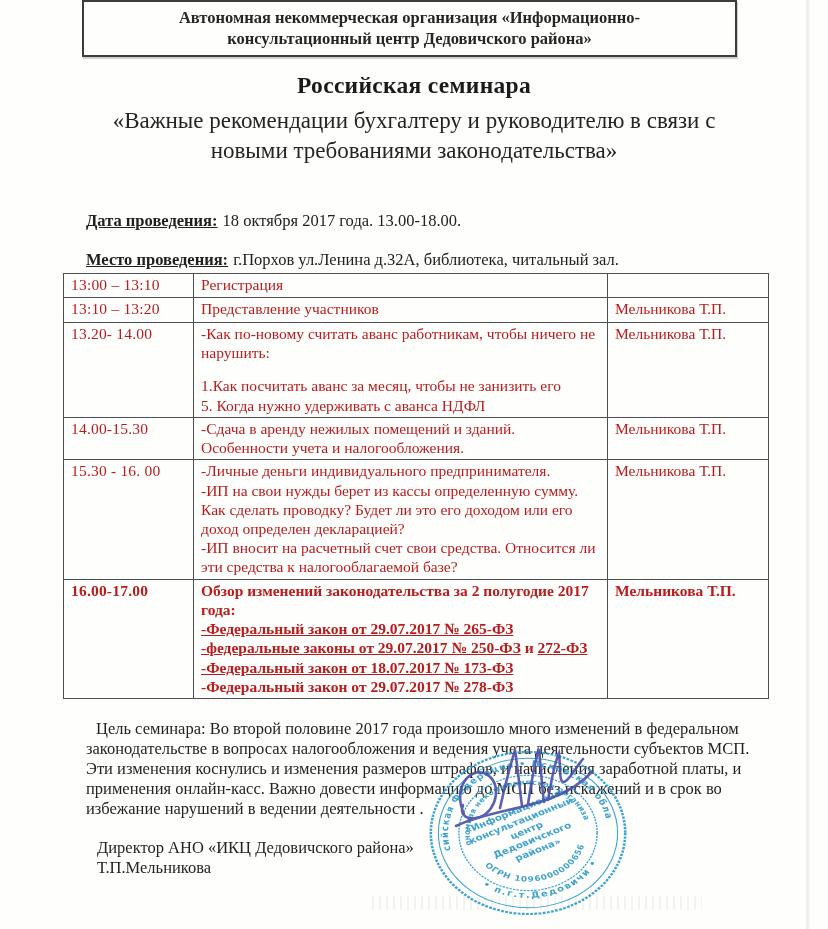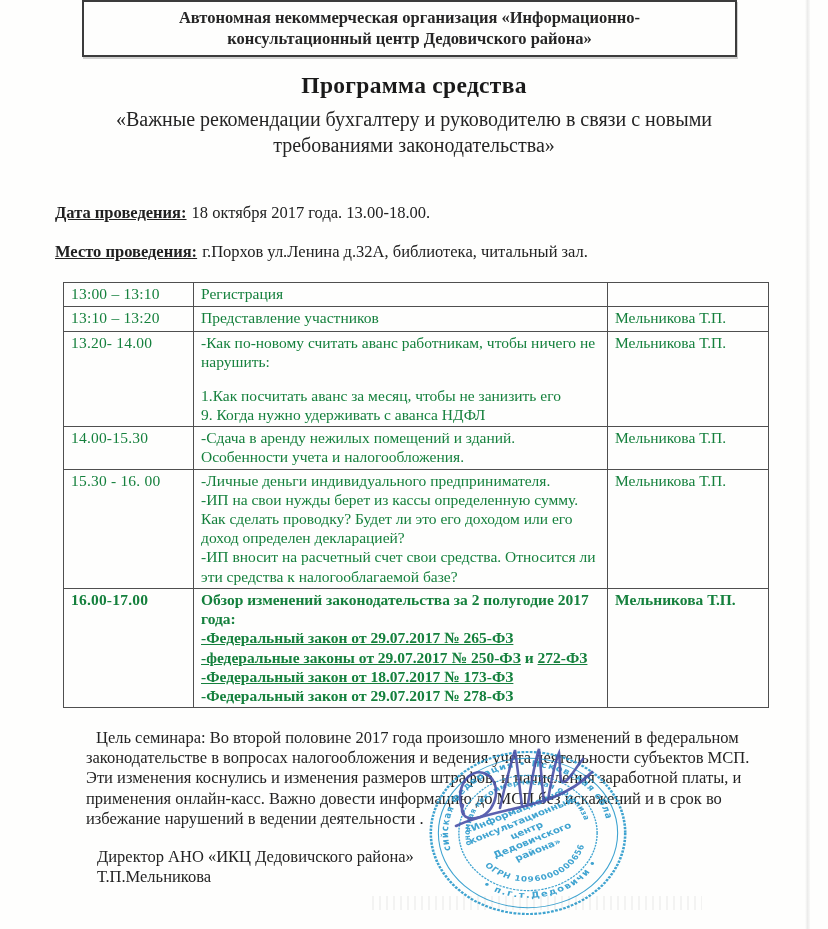--- a/index.html
+++ b/index.html
@@ -24,31 +24,31 @@
     border:2px solid #3c3c3c; box-shadow:1px 2px 0 rgba(0,0,0,0.18);
     padding:5px 28px 6px 28px; text-align:center;
     font-weight:bold; font-size:16.5px; line-height:1.28; color:#262626;
   }
   .doc-title {
     margin-top:15px; text-align:center;
     font-size:23.5px; font-weight:bold; color:#1a1a1a; letter-spacing:.3px;
   }
   .doc-subtitle {
     margin:7px auto 0 auto; width:640px; text-align:center;
-    font-size:20px; line-height:1.3; color:#242424;
-  }
-  .meta-line { margin:0 0 0 55px; font-size:16.5px; color:#212121; }
+    font-size:23px; line-height:1.3; color:#242424;
+  }
+  .meta-line { margin:0 0 0 86px; font-size:16.5px; color:#212121; }
   .meta-date { margin-top:45px; }
   .meta-place { margin-top:19px; }
   .meta-label { font-weight:bold; text-decoration:underline; }
   .meta-value { margin-left:5px; }
   table.sched {
-    margin:20px 0 0 63px; width:705px;
+    margin:3px 0 0 63px; width:705px;
     border-collapse:collapse; table-layout:fixed;
-    font-size:15.5px; line-height:1.24; color:#15803d;
+    font-size:15.5px; line-height:1.24; color:#b91c1c;
   }
   table.sched td {
     border:1px solid #4f4f4f; vertical-align:top; padding:1px 6px 2px 7px;
   }
   td.c-time { padding-left:9px; letter-spacing:.2px; }
   tr.r1 td { height:24px; } tr.r2 td { height:25px; } tr.r3 td { height:88px; }
   tr.r4 td { height:39px; } tr.r5 td { height:103px; } tr.r6 td { height:118px;font-weight:bold; }
   tr.r7 td { height:24px; }
   .tline { display:block; }
   .gap-above { margin-top:14px; }
@@ -68,21 +68,21 @@
 </style>
 </head>
 <body>
 
 <div class="page">
 
   <div class="org-box">
     <span>Автономная некоммерческая организация «Информационно-консультационный центр Дедовичского района»</span>
   </div>
 
-  <div class="doc-title">Программа средства</div>
+  <div class="doc-title">Российская семинара</div>
 
   <div class="doc-subtitle">«Важные рекомендации бухгалтеру и руководителю в связи с новыми требованиями законодательства»</div>
 
   <div class="meta-line meta-date">
     <span class="meta-label">Дата проведения:</span><span class="meta-value">18 октября 2017 года. 13.00-18.00.</span>
   </div>
 
   <div class="meta-line meta-place">
     <span class="meta-label">Место проведения:</span><span class="meta-value">г.Порхов ул.Ленина д.32А, библиотека, читальный зал.</span>
   </div>
@@ -102,21 +102,21 @@
       <tr class="r2">
         <td class="c-time">13:10 – 13:20</td>
         <td class="c-topic">Представление участников</td>
         <td class="c-speaker">Мельникова  Т.П.</td>
       </tr>
       <tr class="r3">
         <td class="c-time">13.20-  14.00</td>
         <td class="c-topic">
           <span class="tline">-Как по-новому считать аванс работникам, чтобы ничего не нарушить:</span>
           <span class="tline gap-above">1.Как посчитать аванс за месяц, чтобы не занизить его</span>
-          <span class="tline">9. Когда нужно удерживать с аванса НДФЛ</span>
+          <span class="tline">5. Когда нужно удерживать с аванса НДФЛ</span>
         </td>
         <td class="c-speaker">Мельникова Т.П.</td>
       </tr>
       <tr class="r4">
         <td class="c-time">14.00-15.30</td>
         <td class="c-topic">-Сдача в аренду нежилых  помещений и зданий. Особенности учета и налогообложения.</td>
         <td class="c-speaker">Мельникова Т.П.</td>
       </tr>
       <tr class="r5">
         <td class="c-time">15.30 -  16. 00</td>

